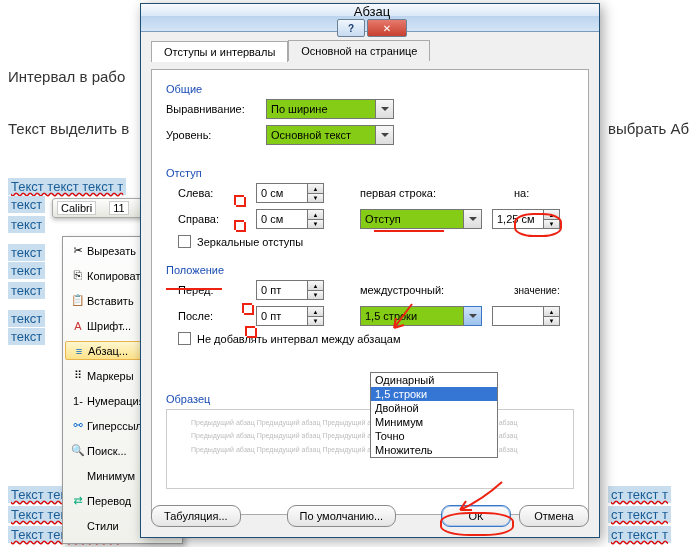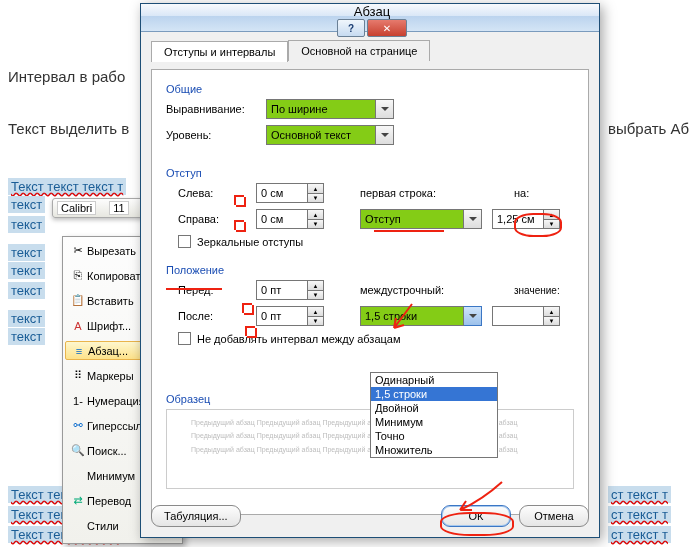--- a/index.html
+++ b/index.html
@@ -291,20 +291,21 @@
         <div>Предыдущий абзац   Предыдущий абзац   Предыдущий абзац   Предыдущий абзац   Предыдущий абзац</div>
         <div>Предыдущий абзац   Предыдущий абзац   Предыдущий абзац   Предыдущий абзац   Предыдущий абзац</div>
         <div>Предыдущий абзац   Предыдущий абзац   Предыдущий абзац   Предыдущий абзац   Предыдущий абзац</div>
       </div>
     </fieldset>
   </div>
 
   <div class="btnrow">
     <div class="dbtn">Табуляция...</div>
     <div style="width:30px"></div>
+    <div class="dbtn">По умолчанию...</div>
     <div style="flex:1"></div>
     <div class="dbtn ok" style="width:70px;justify-content:center">ОК</div>
     <div class="dbtn" style="width:70px;justify-content:center">Отмена</div>
   </div>
 </div>
 
 <div class="anno red-underline" style="top:230px;left:374px;width:70px;height:0"></div>
 <div class="anno red-circle" style="top:213px;left:514px;width:48px;height:24px;border-radius:40%"></div>
 <div class="anno red-underline" style="top:288px;left:166px;width:56px;height:0"></div>
 <svg class="anno" style="top:302px;left:388px;width:30px;height:34px">

